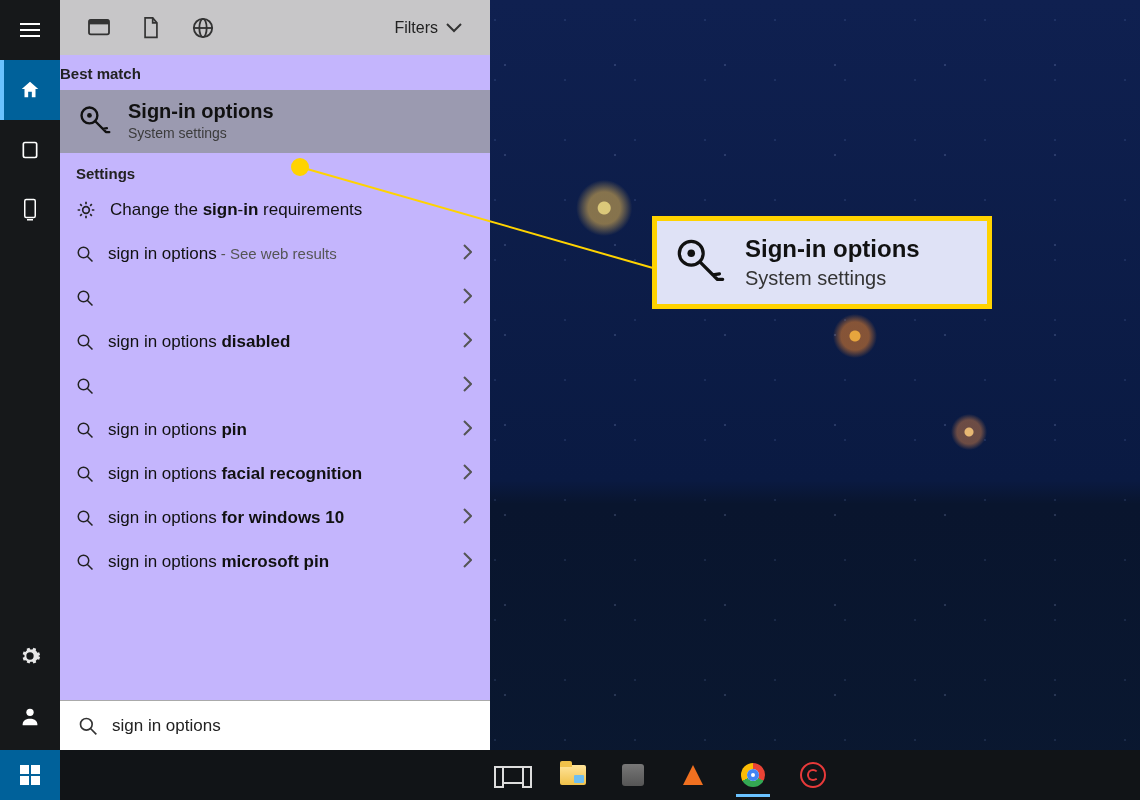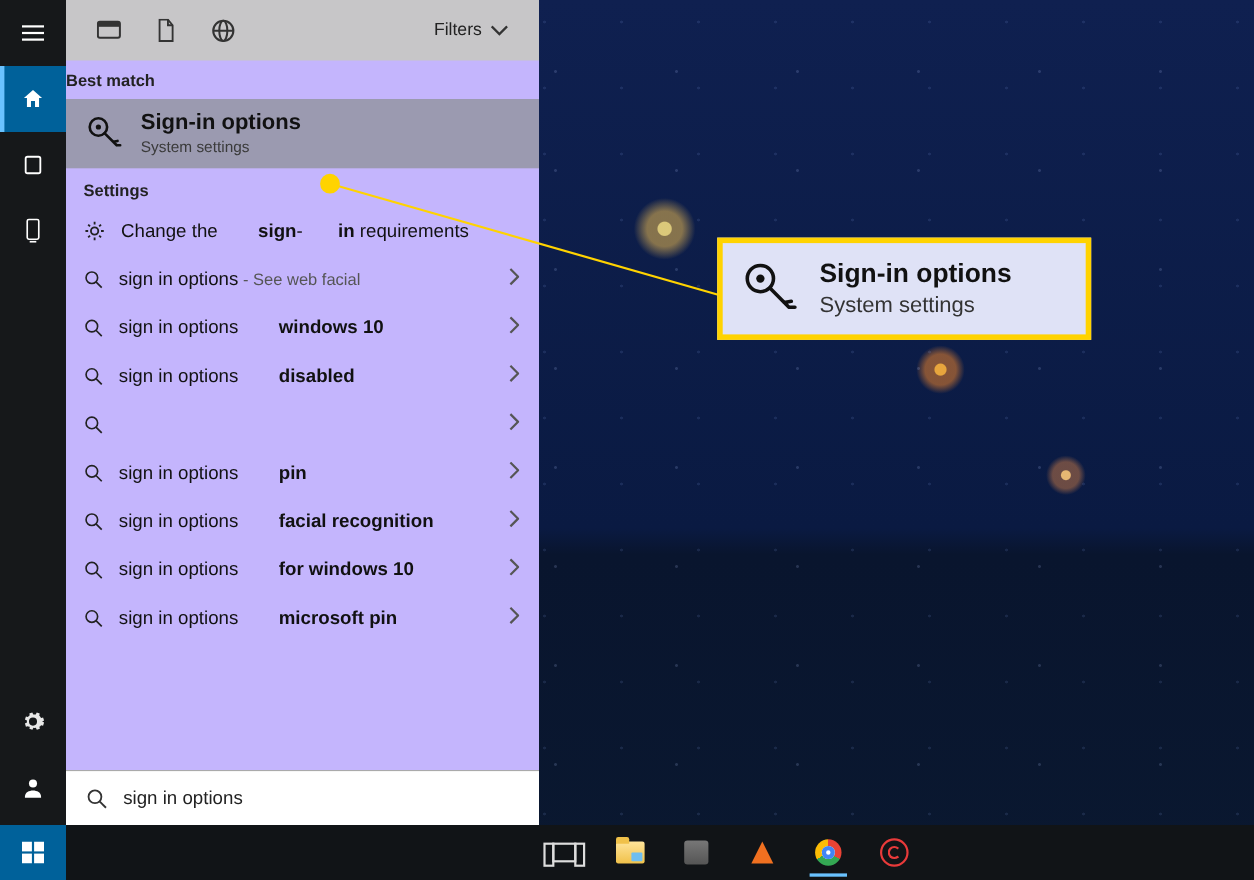--- a/index.html
+++ b/index.html
@@ -62,21 +62,21 @@
   .tabs-row .spacer{ flex:1; }
   .filters { display:flex; align-items:center; gap:8px; color:#222; font-size:16px; }
   .section-header{ padding:10px 16px 8px 0; font-size:15px; color:#222; font-weight:700; }
 
   .result-row{
     display:flex; align-items:center; gap:14px; padding:6px 16px 6px 16px;
     min-height:44px; position:relative;
   }
   .result-row .title{ font-size:17px; color:#111; }
   .result-row .sub  { font-size:14px; color:#3b3b3b; margin-top:2px;}
-  .result-row .bold { font-weight:700;margin-left:32px; }
+  .result-row .bold { font-weight:700; }
   .result-row.best-match{ background:#9b9ab0; padding-top:10px; padding-bottom:12px;}
   .result-row.best-match .title{ font-size:20px; font-weight:600; color:#111;}
   .chev { position:absolute; right:18px; top:50%; transform:translateY(-50%); }
 
   .divider-label{ padding:12px 32px 6px 16px; font-size:15px; font-weight:600; color:#222;}
   .dim-note{ color:#555; font-size:15px; }
 
   
   .searchbox{
     height:50px; background:#fff; display:flex; align-items:center; gap:14px;
@@ -230,34 +230,33 @@
       </div>
     </div>
 
 
     <div class="result-row">
       <svg class="icon" width="18" height="18" viewBox="0 0 24 24">
           <circle cx="10" cy="10" r="7" fill="none" stroke="#222" stroke-width="2"></circle>
           <line x1="15" y1="15" x2="22" y2="22" stroke="#222" stroke-width="2"></line>
         </svg>
       <div class="title">
-        <span>sign in options</span><span class="dim-note"> - See web facial</span>
+        <span>sign in options</span><span class="dim-note"> - See web results</span>
       </div>
       <span class="chev"><svg width="10" height="16" viewBox="0 0 10 16">
             <path d="M2 1l7 7-7 7" fill="none" stroke="#555" stroke-width="2"></path>
           </svg></span>
     </div>
 
     <div id="suggestion-list">
         <div class="result-row">
           <svg class="icon" width="18" height="18" viewBox="0 0 24 24">
             <circle cx="10" cy="10" r="7" fill="none" stroke="#222" stroke-width="2"></circle>
             <line x1="15" y1="15" x2="22" y2="22" stroke="#222" stroke-width="2"></line>
           </svg>
-          <div class="title"><span>sign in options </span><span class="bold">windows 10</span></div>
           <span class="chev"><svg width="10" height="16" viewBox="0 0 10 16">
               <path d="M2 1l7 7-7 7" fill="none" stroke="#555" stroke-width="2"></path>
             </svg></span>
         </div>
         <div class="result-row">
           <svg class="icon" width="18" height="18" viewBox="0 0 24 24">
             <circle cx="10" cy="10" r="7" fill="none" stroke="#222" stroke-width="2"></circle>
             <line x1="15" y1="15" x2="22" y2="22" stroke="#222" stroke-width="2"></line>
           </svg>
           <div class="title"><span>sign in options </span><span class="bold">disabled</span></div>

